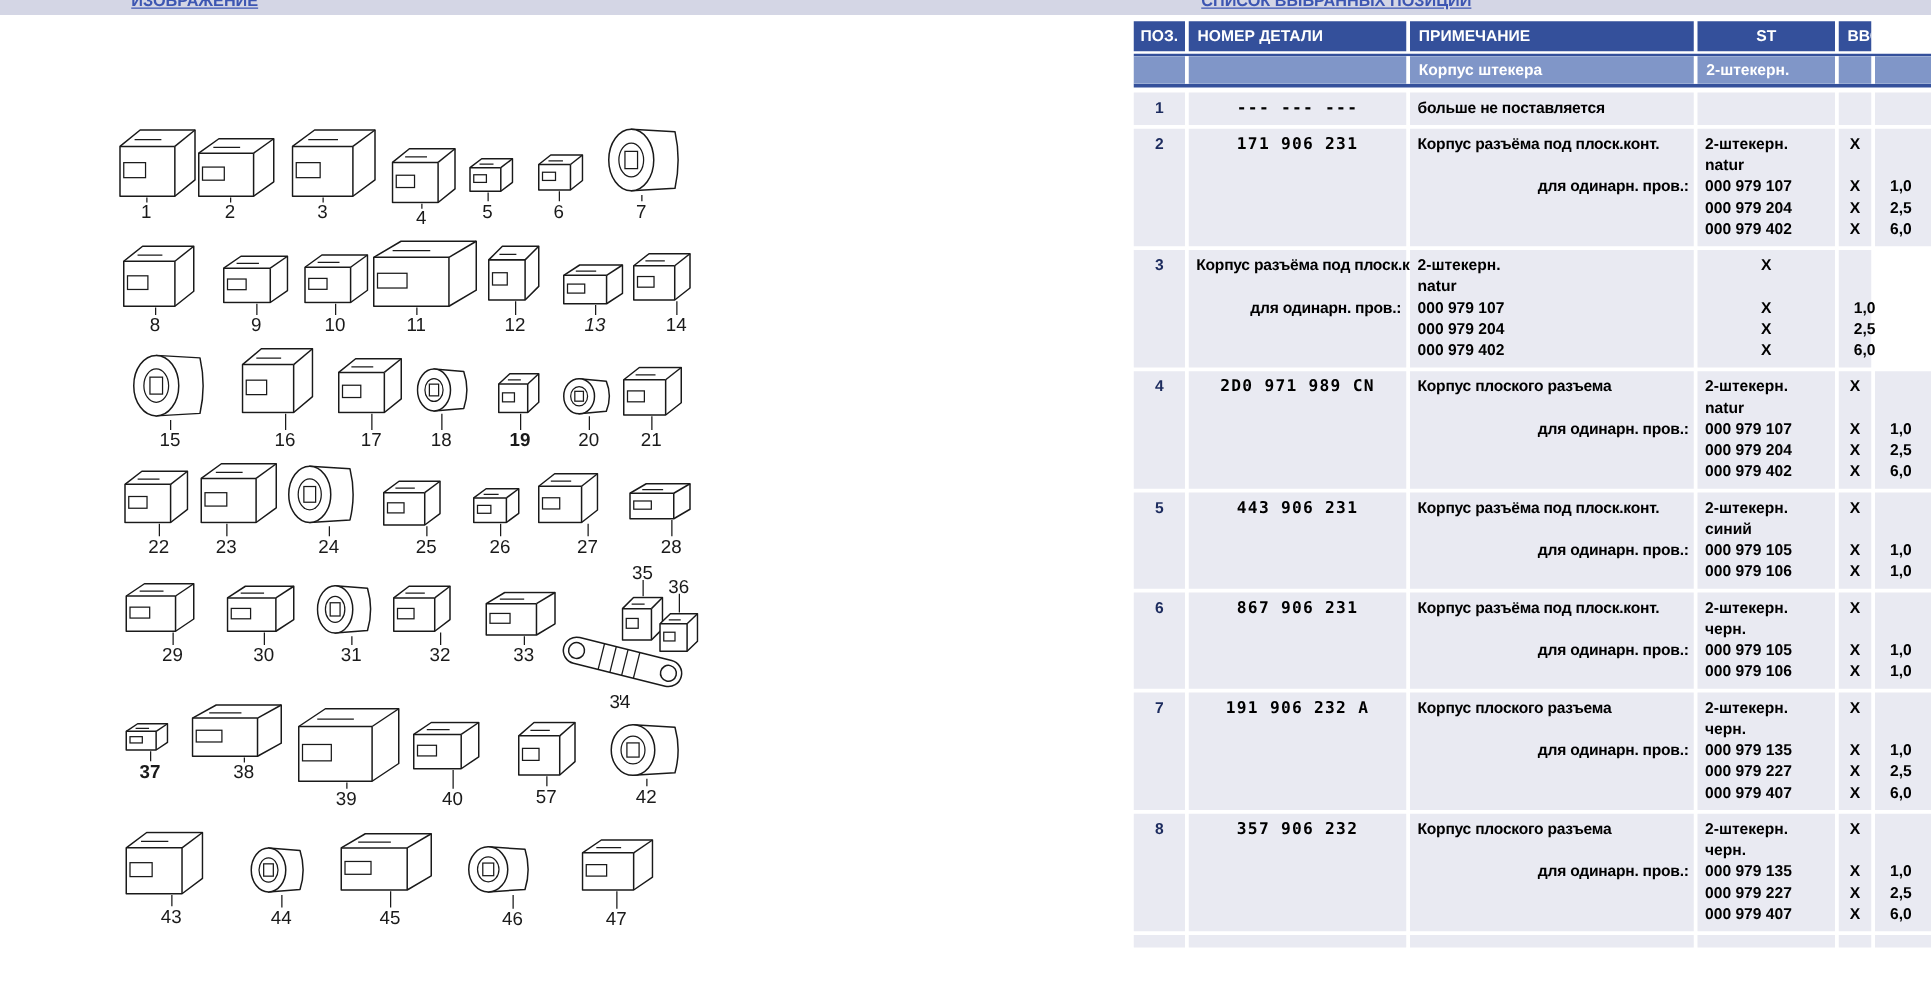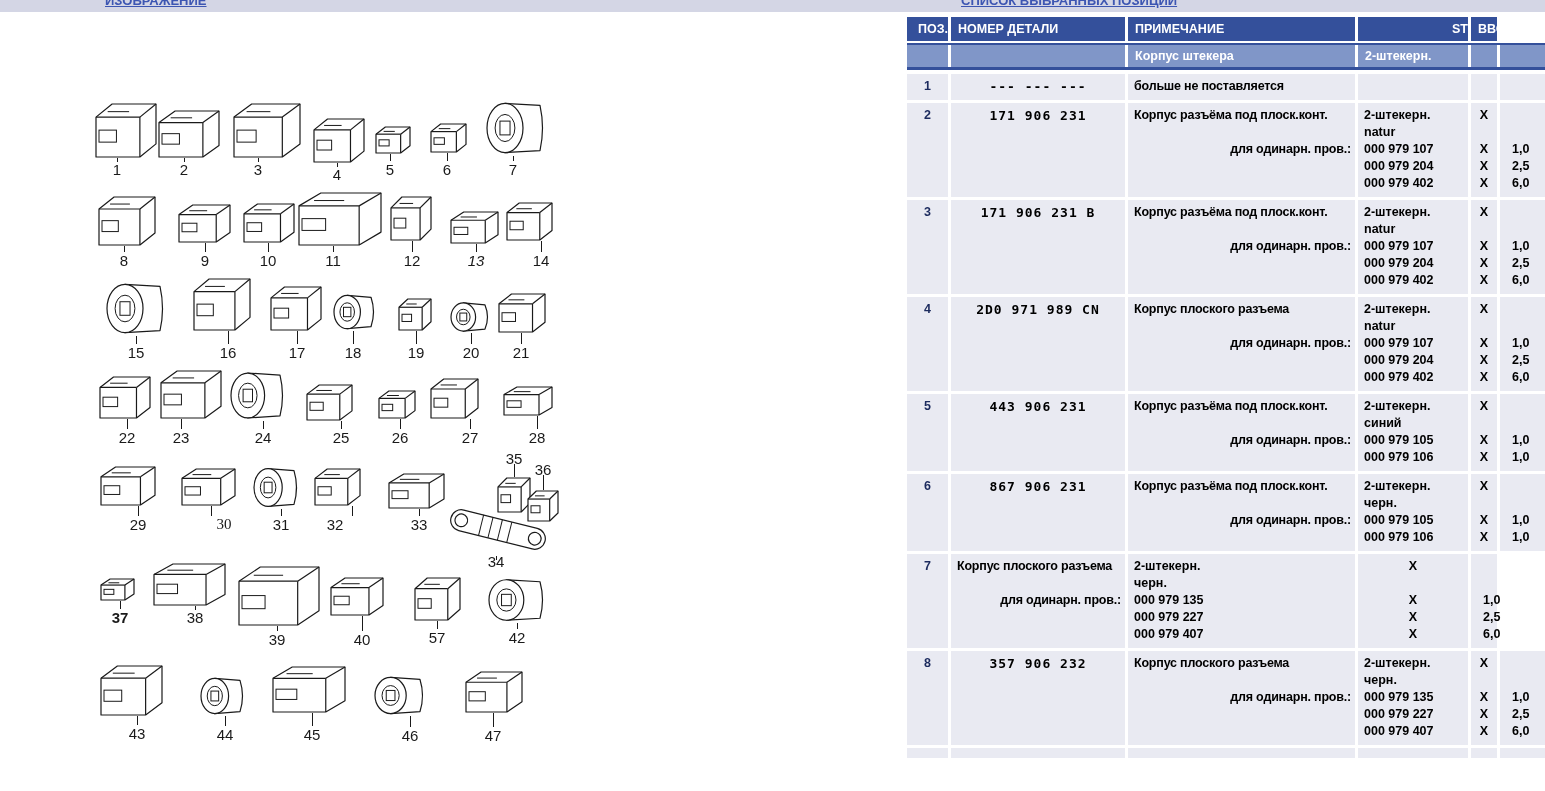--- a/index.html
+++ b/index.html
@@ -22,21 +22,21 @@
   .part-label { position:absolute; transform:translateX(-50%);
                 font-size:15px; color:#1a1a1a; white-space:nowrap; }
   .leader { position:absolute; width:1px; background:#1a1a1a; }
 
   
   .table-panel { position:absolute; left:907px; top:17px; width:673px; }
   .tgrid { display:grid; grid-template-columns:41px 174px 227px 110px 26px 80px;
            column-gap:3px; background:#fff; }
   .th { background:#34509b; color:#fff; font-size:12.5px; font-weight:bold;
         height:24px; line-height:24px; padding-left:7px; white-space:nowrap; overflow:hidden; }
-  .th.center { text-align:right; padding-left:0; }
+  .th.center { text-align:center; padding-left:0; }
   .subwrap { border-top:2px solid #34509b; border-bottom:3px solid #34509b; margin-top:2px; }
   .sub { background:#8096c8; color:#fff; font-size:12.5px; font-weight:bold;
          height:22px; line-height:22px; padding-left:7px; white-space:nowrap; overflow:hidden; }
   .rows { margin-top:4px; }
   .trow { margin-bottom:3px; }
   .cell { background:#e9eaf2; font-size:12.5px; font-weight:bold; color:#000;
           padding:4px 0 5px 0; }
   .line { height:17px; line-height:17px; white-space:nowrap; }
   .c-pos  .line { text-align:center; color:#1c2b5e; }
   .c-num  .line { text-align:center; font-family:"DejaVu Sans Mono", monospace;
@@ -270,21 +270,21 @@
       <svg width="34" height="33">
       <polygon points="1,9.26 9.84,1 33,1 33,23.740000000000002 24.16,32 1,32" stroke="#1a1a1a" stroke-width="1.2" fill="#ffffff" stroke-linejoin="round"></polygon>
       <line x1="1" y1="9.26" x2="24.16" y2="9.26" stroke="#1a1a1a" stroke-width="1.2"></line>
       <line x1="24.16" y1="9.26" x2="33" y2="1" stroke="#1a1a1a" stroke-width="1.2"></line>
       <line x1="24.16" y1="9.26" x2="24.16" y2="32" stroke="#1a1a1a" stroke-width="1.2"></line>
       <rect x="4" y="16.269" width="9.5608" height="7.207200000000001" fill="none" stroke="#1a1a1a" stroke-width="1"></rect>
       <line x1="8.303999999999998" y1="5.993" x2="18.700000000000003" y2="5.993" stroke="#1a1a1a" stroke-width="1"></line>
     </svg>
     </div>
     <div class="leader" style="left: 416px; top: 319px; height: 13px;"></div>
-    <div class="part-label" style="left: 416px; top: 332px;">19</div>
+    <div class="part-label" style="left: 416px; top: 332px; font-weight: bold;">19</div>
     <div class="part" style="left: 450px; top: 289px;">
       <svg width="41" height="32">
       <path d="M 13.299999999999999 1.92 L 35 3.92 Q 40 16 35 28.08 L 13.299999999999999 30.08 Z" stroke="#1a1a1a" stroke-width="1.2" fill="#ffffff" stroke-linejoin="round"></path>
       <ellipse cx="13.299999999999999" cy="16" rx="12.299999999999999" ry="14.08" stroke="#1a1a1a" stroke-width="1.2" fill="#ffffff" stroke-linejoin="round"></ellipse>
       <ellipse cx="13.299999999999999" cy="16" rx="6.765" ry="7.744000000000001" fill="none" stroke="#1a1a1a" stroke-width="1"></ellipse>
       <rect x="9.855999999999998" y="12.057599999999999" width="6.888" height="7.884800000000001" fill="none" stroke="#1a1a1a" stroke-width="1"></rect>
     </svg>
     </div>
     <div class="leader" style="left: 471px; top: 321px; height: 11px;"></div>
     <div class="part-label" style="left: 471px; top: 332px;">20</div>
@@ -398,21 +398,21 @@
       <svg width="55" height="38">
       <polygon points="1,10.36 15.3,1 54,1 54,27.64 39.7,37 1,37" stroke="#1a1a1a" stroke-width="1.2" fill="#ffffff" stroke-linejoin="round"></polygon>
       <line x1="1" y1="10.36" x2="39.7" y2="10.36" stroke="#1a1a1a" stroke-width="1.2"></line>
       <line x1="39.7" y1="10.36" x2="54" y2="1" stroke="#1a1a1a" stroke-width="1.2"></line>
       <line x1="39.7" y1="10.36" x2="39.7" y2="37" stroke="#1a1a1a" stroke-width="1.2"></line>
       <rect x="4" y="18.733999999999998" width="15.466000000000001" height="8.2992" fill="none" stroke="#1a1a1a" stroke-width="1"></rect>
       <line x1="11.58" y1="6.598" x2="30.250000000000004" y2="6.598" stroke="#1a1a1a" stroke-width="1"></line>
     </svg>
     </div>
     <div class="leader" style="left: 211px; top: 494px; height: 10px;"></div>
-    <div class="part-label" style="left: 224px; top: 504px; font-family: Liberation Serif, serif;">30</div>
+    <div class="part-label" style="left: 211px; top: 504px;">30</div>
     <div class="part" style="left: 253px; top: 454px;">
       <svg width="47" height="43">
       <path d="M 15.1 2.5799999999999983 L 41 4.579999999999998 Q 46 21.5 41 38.42 L 15.1 40.42 Z" stroke="#1a1a1a" stroke-width="1.2" fill="#ffffff" stroke-linejoin="round"></path>
       <ellipse cx="15.1" cy="21.5" rx="14.1" ry="18.92" stroke="#1a1a1a" stroke-width="1.2" fill="#ffffff" stroke-linejoin="round"></ellipse>
       <ellipse cx="15.1" cy="21.5" rx="7.755000000000001" ry="10.406000000000002" fill="none" stroke="#1a1a1a" stroke-width="1"></ellipse>
       <rect x="11.152" y="16.202399999999997" width="7.896000000000001" height="10.595200000000002" fill="none" stroke="#1a1a1a" stroke-width="1"></rect>
     </svg>
     </div>
     <div class="leader" style="left: 281px; top: 497px; height: 7px;"></div>
     <div class="part-label" style="left: 281px; top: 504px;">31</div>
@@ -420,21 +420,21 @@
       <svg width="47" height="38">
       <polygon points="1,10.36 13.22,1 46,1 46,27.64 33.78,37 1,37" stroke="#1a1a1a" stroke-width="1.2" fill="#ffffff" stroke-linejoin="round"></polygon>
       <line x1="1" y1="10.36" x2="33.78" y2="10.36" stroke="#1a1a1a" stroke-width="1.2"></line>
       <line x1="33.78" y1="10.36" x2="46" y2="1" stroke="#1a1a1a" stroke-width="1.2"></line>
       <line x1="33.78" y1="10.36" x2="33.78" y2="37" stroke="#1a1a1a" stroke-width="1.2"></line>
       <rect x="4" y="18.733999999999998" width="13.2164" height="8.2992" fill="none" stroke="#1a1a1a" stroke-width="1"></rect>
       <line x1="10.332" y1="6.598" x2="25.85" y2="6.598" stroke="#1a1a1a" stroke-width="1"></line>
     </svg>
     </div>
     <div class="leader" style="left: 352px; top: 494px; height: 10px;"></div>
-    <div class="part-label" style="left: 335px; top: 504px;">32</div>
+    <div class="part-label" style="left: 352px; top: 504px;">32</div>
     <div class="part" style="left: 388px; top: 461px;">
       <svg width="57" height="36">
       <polygon points="1,9.92 15.82,1 56,1 56,26.08 41.18,35 1,35" stroke="#1a1a1a" stroke-width="1.2" fill="#ffffff" stroke-linejoin="round"></polygon>
       <line x1="1" y1="9.92" x2="41.18" y2="9.92" stroke="#1a1a1a" stroke-width="1.2"></line>
       <line x1="41.18" y1="9.92" x2="56" y2="1" stroke="#1a1a1a" stroke-width="1.2"></line>
       <line x1="41.18" y1="9.92" x2="41.18" y2="35" stroke="#1a1a1a" stroke-width="1.2"></line>
       <rect x="4" y="17.747999999999998" width="16.0284" height="7.8624" fill="none" stroke="#1a1a1a" stroke-width="1"></rect>
       <line x1="11.892" y1="6.356" x2="31.35" y2="6.356" stroke="#1a1a1a" stroke-width="1"></line>
     </svg>
     </div>
@@ -679,23 +679,20 @@
           <div class="line">&nbsp;</div>
           <div class="line">1,0</div>
           <div class="line">2,5</div>
           <div class="line">6,0</div>
         </div>
       </div>
       <div class="tgrid trow">
         <div class="cell c-pos">
           <div class="line">3</div>
         </div>
-        <div class="cell c-num">
-          <div class="line">171 906 231 B</div>
-        </div>
         <div class="cell c-name">
           <div class="line">Корпус разъёма под плоск.конт.</div>
           <div class="line">&nbsp;</div>
           <div class="line right">для одинарн. пров.:</div>
           <div class="line right">&nbsp;</div>
           <div class="line right">&nbsp;</div>
         </div>
         <div class="cell c-note">
           <div class="line">2-штекерн.</div>
           <div class="line">natur</div>
@@ -814,20 +811,23 @@
         <div class="cell c-size">
           <div class="line">&nbsp;</div>
           <div class="line">&nbsp;</div>
           <div class="line">1,0</div>
           <div class="line">1,0</div>
         </div>
       </div>
       <div class="tgrid trow">
         <div class="cell c-pos">
           <div class="line">7</div>
+        </div>
+        <div class="cell c-num">
+          <div class="line">191 906 232 A</div>
         </div>
         <div class="cell c-name">
           <div class="line">Корпус плоского разъема</div>
           <div class="line">&nbsp;</div>
           <div class="line right">для одинарн. пров.:</div>
           <div class="line right">&nbsp;</div>
           <div class="line right">&nbsp;</div>
         </div>
         <div class="cell c-note">
           <div class="line">2-штекерн.</div>

